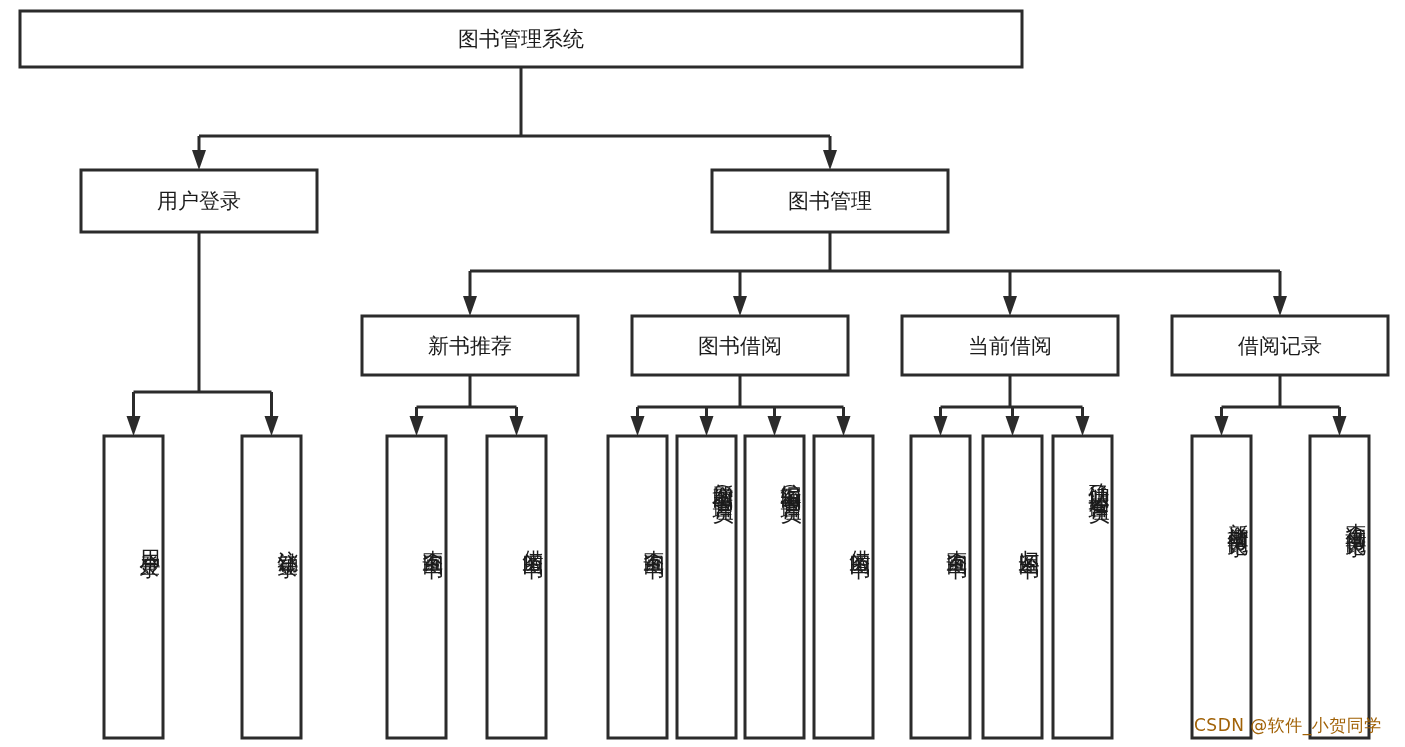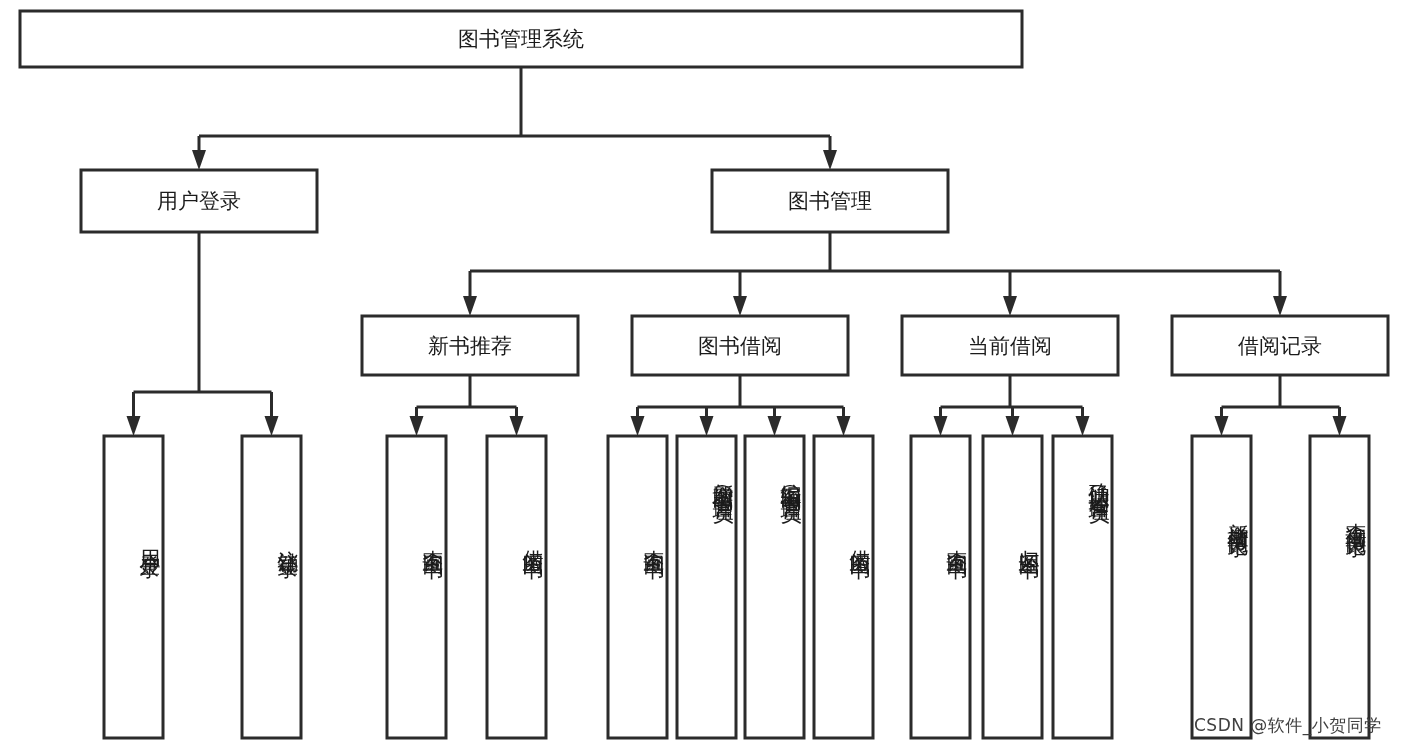--- a/index.html
+++ b/index.html
@@ -61,21 +61,21 @@
     text-align: center;
     pointer-events: none;
     display: flex;
     align-items: flex-start;
     justify-content: center;
   }
   .watermark {
     position: absolute;
     font-family: "DejaVu Sans", "Liberation Sans", sans-serif;
     font-size: 17px;
-    color: #404040;
+    color: #a16207;
     white-space: nowrap;
     letter-spacing: 0.5px;
   }
 </style>
 </head>
 <body>
 
 <div id="diagram-root">
 
   <svg id="tree-svg" viewBox="0 0 1405 747">

